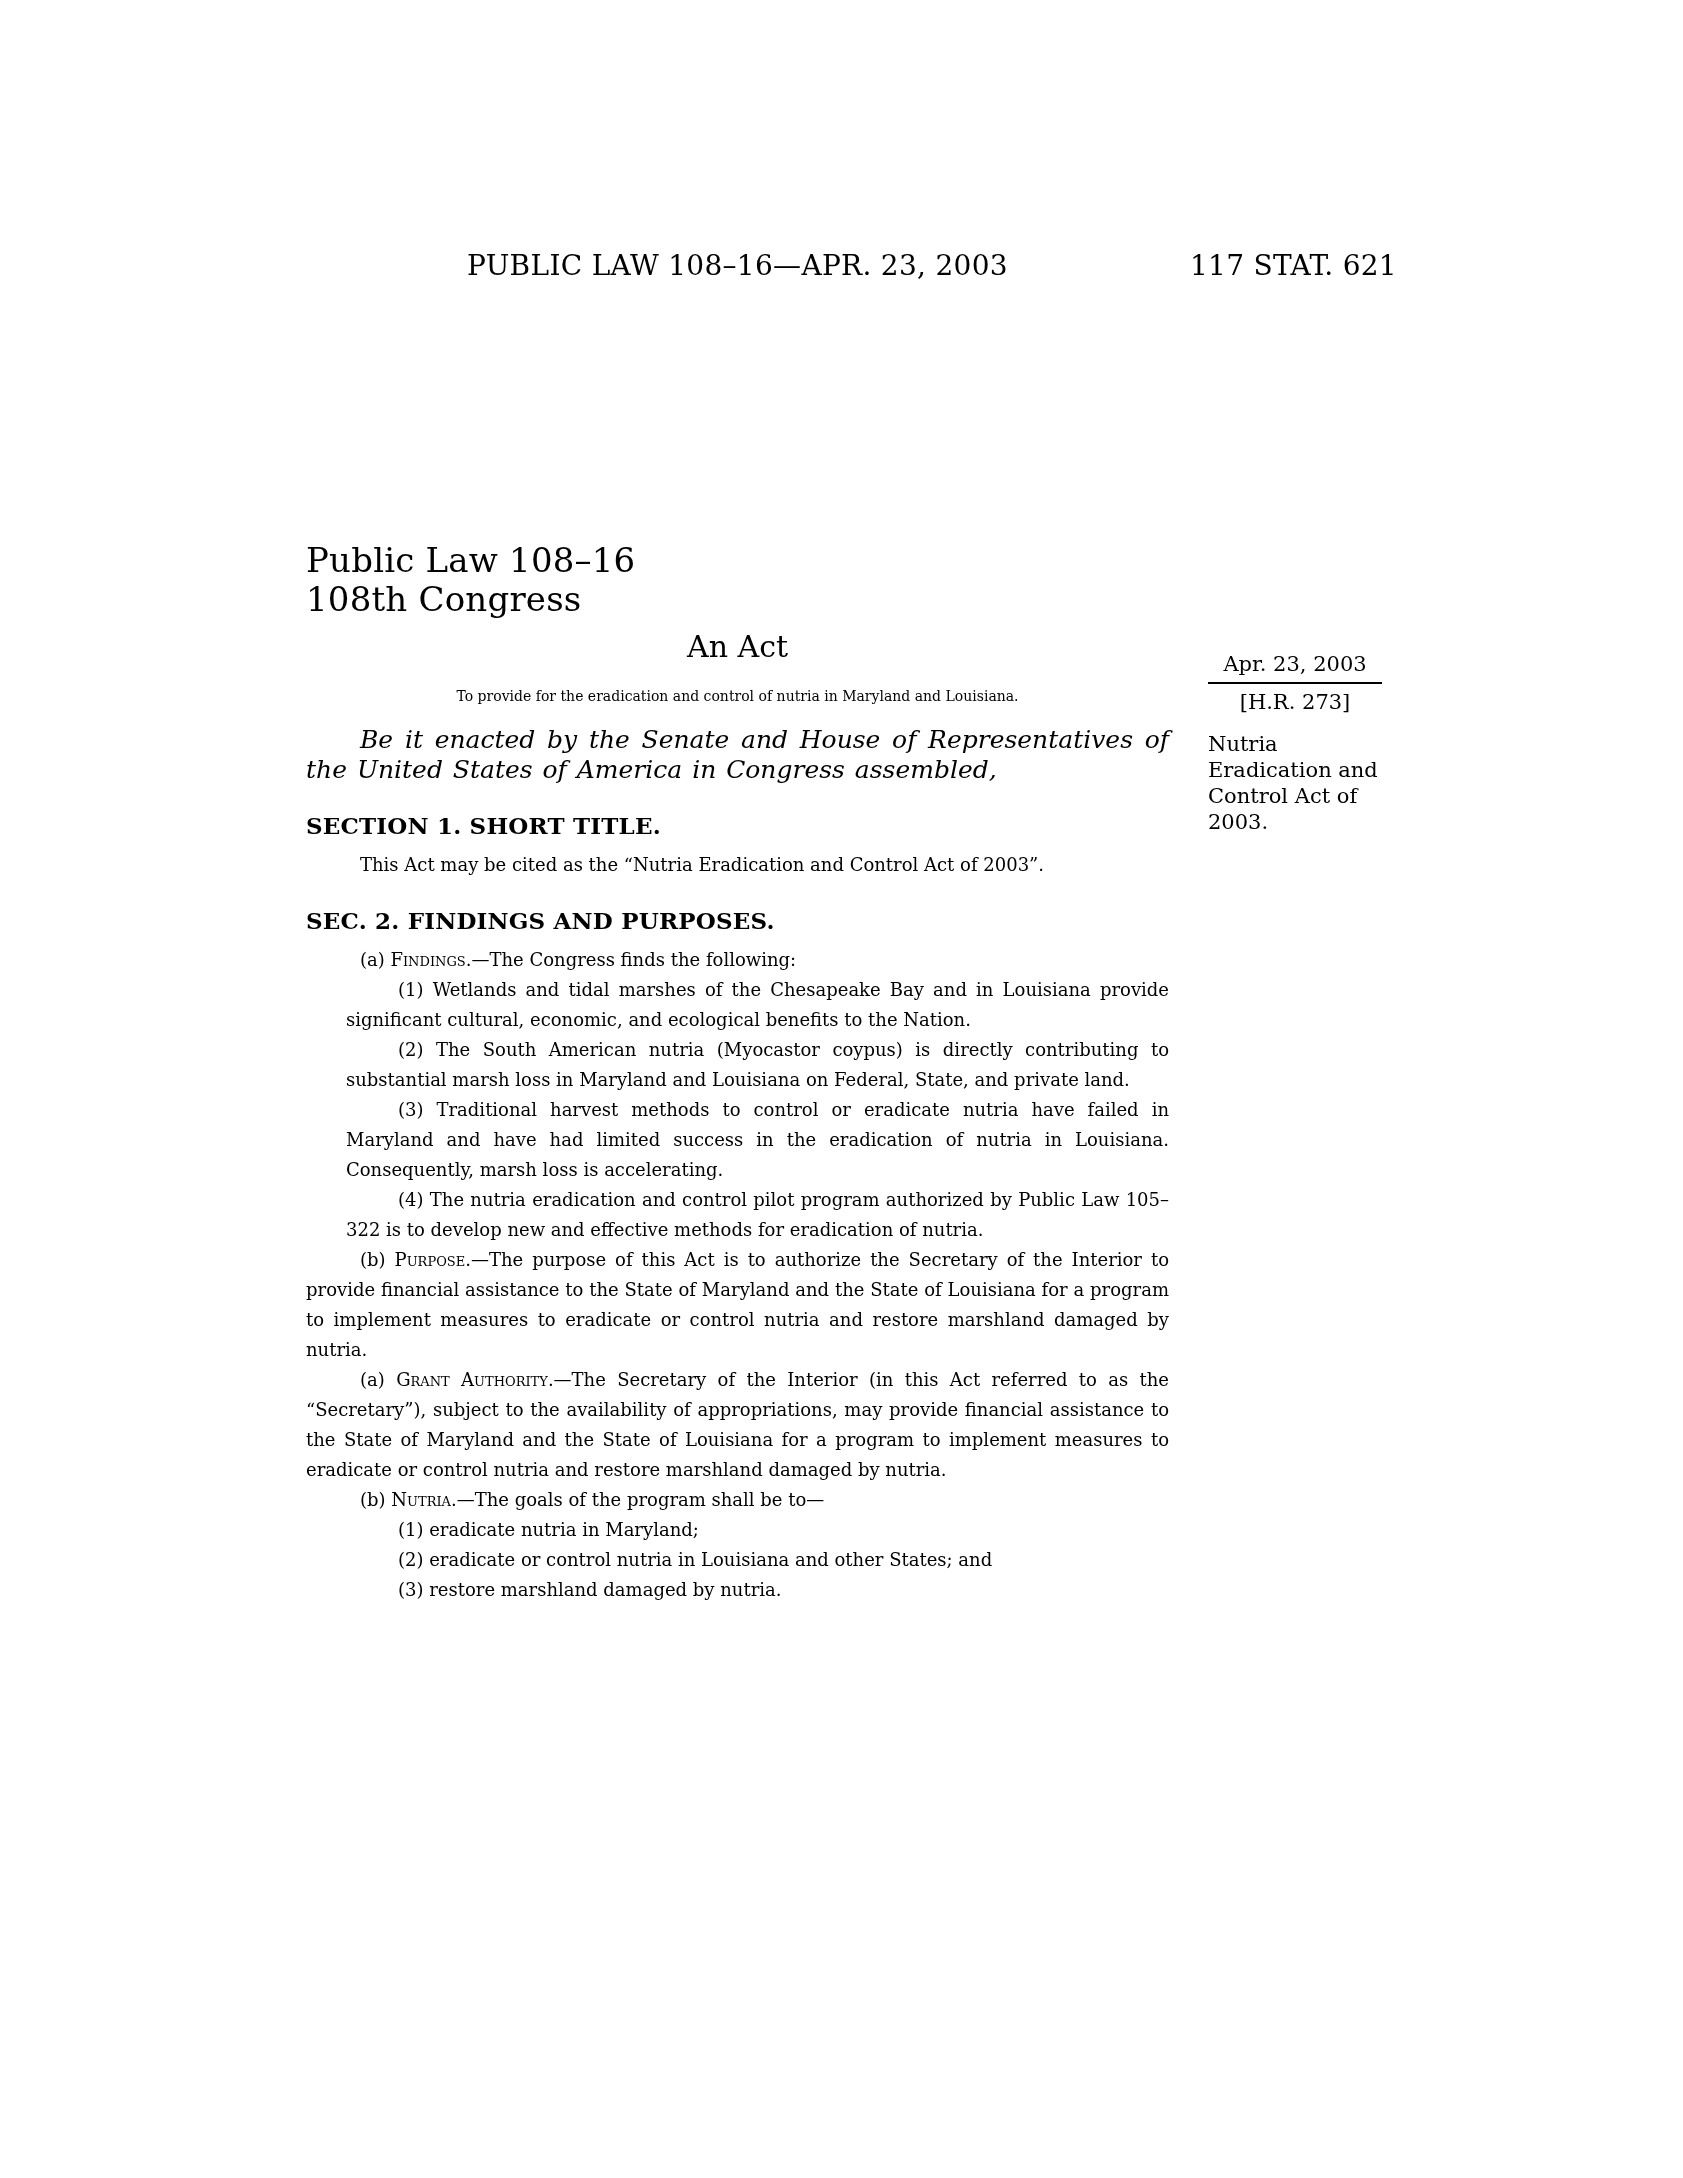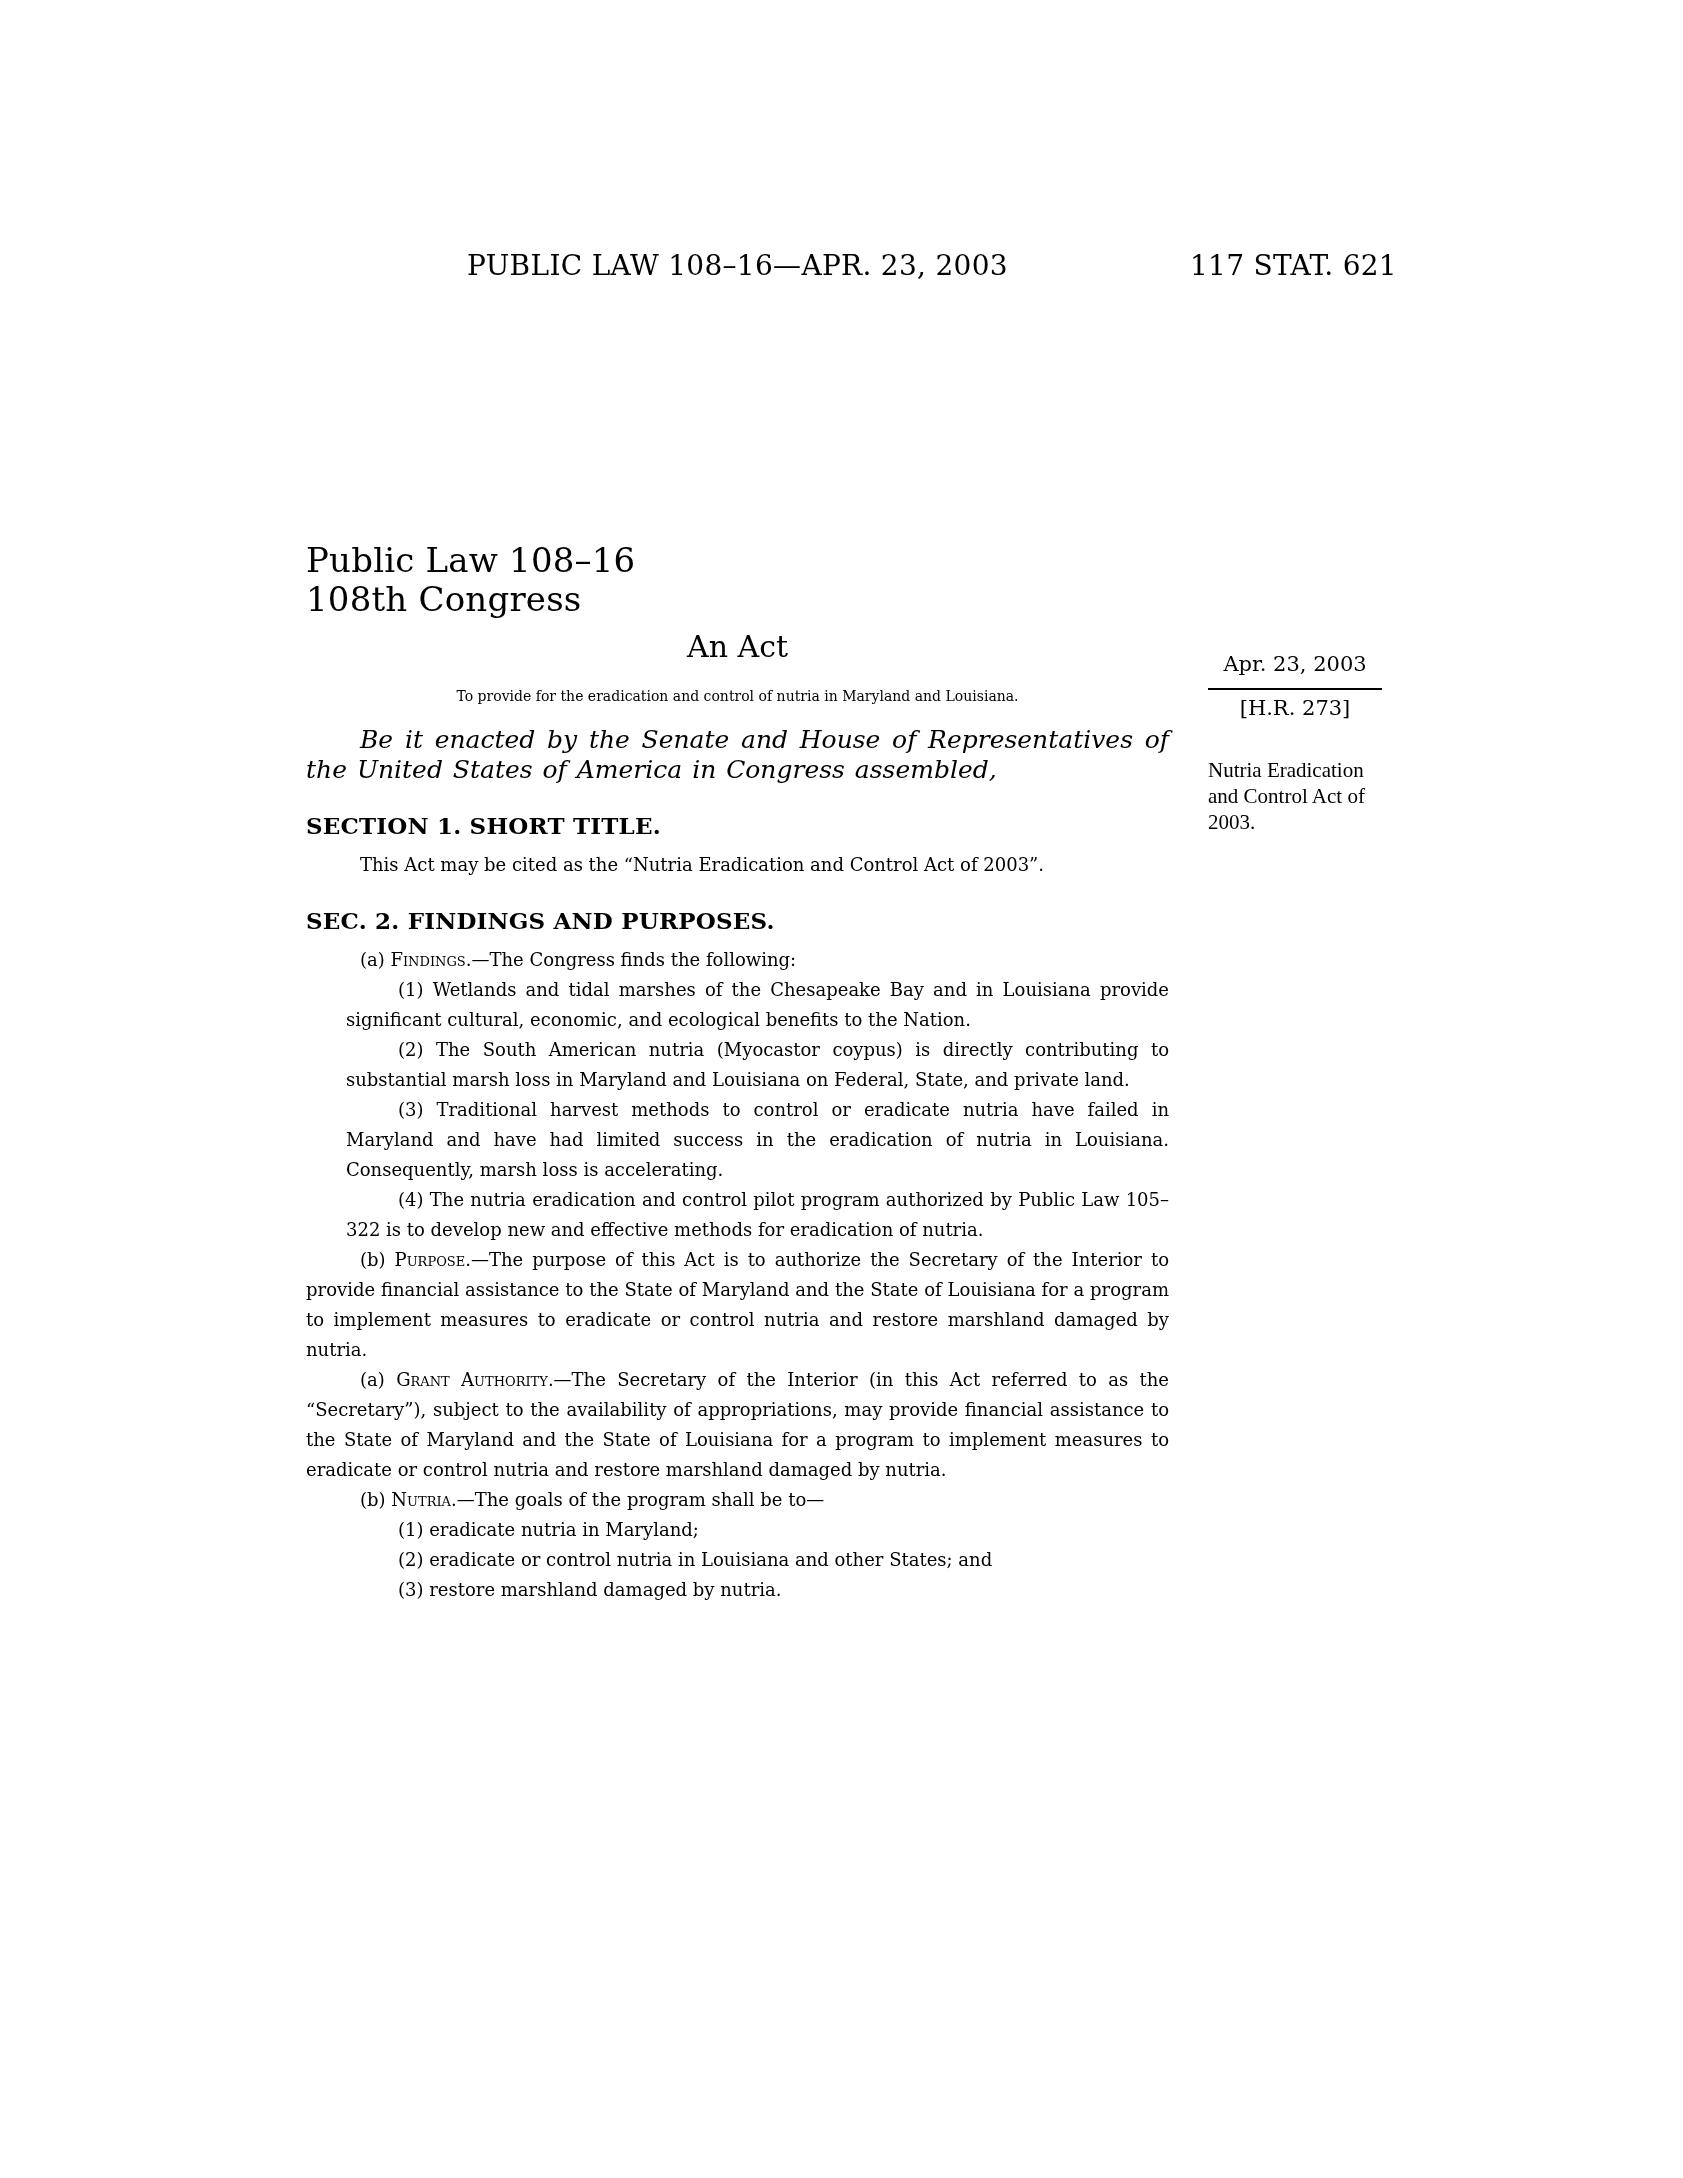--- a/index.html
+++ b/index.html
@@ -47,23 +47,23 @@
     text-indent: 54px; text-align: justify;
   }
   #blocks .para.indent1 { margin-left: 40px; text-indent: 52px; }
   .sc { font-variant: small-caps; }
 
   
   .margin-col {
     position: absolute; left: 1208px; top: 651px; width: 174px;
     font-size: 21px; line-height: 26px;
   }
-  .mn-date { text-align: center; padding-bottom: 11px; border-bottom: 2px solid #000; white-space: nowrap; }
+  .mn-date { text-align: center; padding-bottom: 5px; border-bottom: 2px solid #000; white-space: nowrap; }
   .mn-bill { text-align: center; padding-top: 5px; }
-  .mn-shorttitle { margin-top: 36px; font-family: Liberation Serif, serif; }
+  .mn-shorttitle { margin-top: 16px; }
 </style>
 </head>
 <body>
 
 <div class="page">
 
   <div class="running-header">
     <div class="rh-title">PUBLIC LAW 108–16—APR. 23, 2003</div>
     <div class="rh-stat">117 STAT. 621</div>
   </div>

